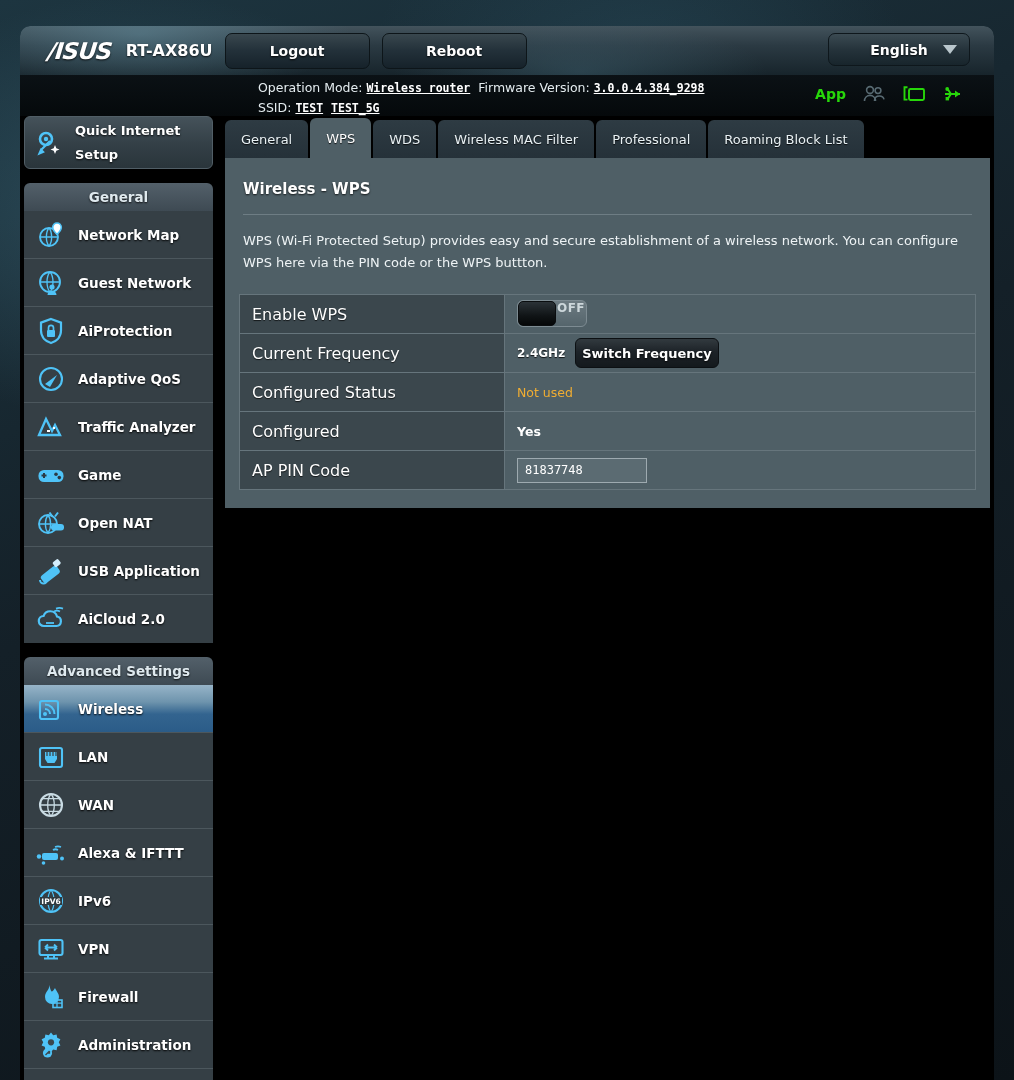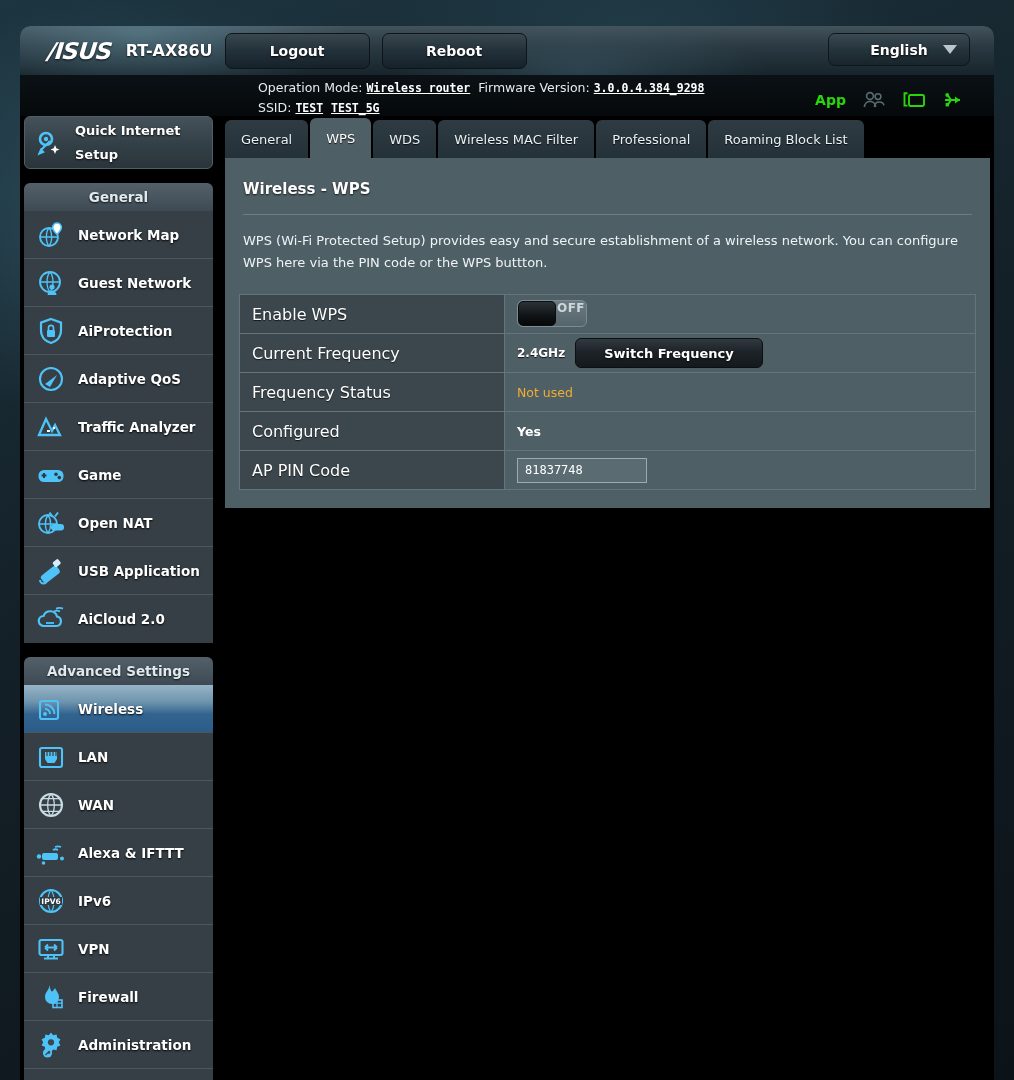--- a/index.html
+++ b/index.html
@@ -130,21 +130,21 @@
     font-weight: bold;
     text-decoration: underline;
     color: #ffffff;
     font-size: 11.5px;
   }
   .infotext .line2 { display: block; margin-top: 2px; }
 
   .hdr-icons {
     position: absolute;
     right: 28px;
-    top: 15px;
+    top: 9px;
     display: flex;
     align-items: center;
     gap: 16px;
   }
   .hdr-icons .app-word {
     color: #27d70a;
     font-weight: bold;
     font-size: 14px;
     cursor: pointer;
   }
@@ -328,21 +328,21 @@
 
   .freqrow { display: flex; align-items: center; gap: 10px; }
   .freqval {
     color: #ffffff;
     font-weight: bold;
     font-size: 12px;
     text-shadow: 0 1px 1px rgba(0,0,0,0.8);
   }
   .btn-dark {
     height: 30px;
-    padding: 0 28px;
+    padding: 0 6px;
     border-radius: 6px;
     background: linear-gradient(180deg, #323a3f 0%, #1d2328 45%, #14191d 100%);
     border: 1px solid #0c1013;
     color: #ffffff;
     font-weight: bold;
     font-size: 13px;
     display: inline-flex;
     align-items: center;
     cursor: pointer;
     text-shadow: 0 1px 2px rgba(0,0,0,0.9);
@@ -681,21 +681,21 @@
           <tr>
             <td class="lab">Current Frequency</td>
             <td class="val">
               <div class="freqrow">
                 <span class="freqval">2.4GHz</span>
                 <span class="btn-dark">Switch Frequency</span>
               </div>
             </td>
           </tr>
           <tr>
-            <td class="lab">Frequency Status</td>
+            <td class="lab">Configured Status</td>
             <td class="val">
               <span class="status-warn">Not used</span>
             </td>
           </tr>
           <tr>
             <td class="lab">Configured</td>
             <td class="val">
               <span class="val-strong">Yes</span>
             </td>
           </tr>

